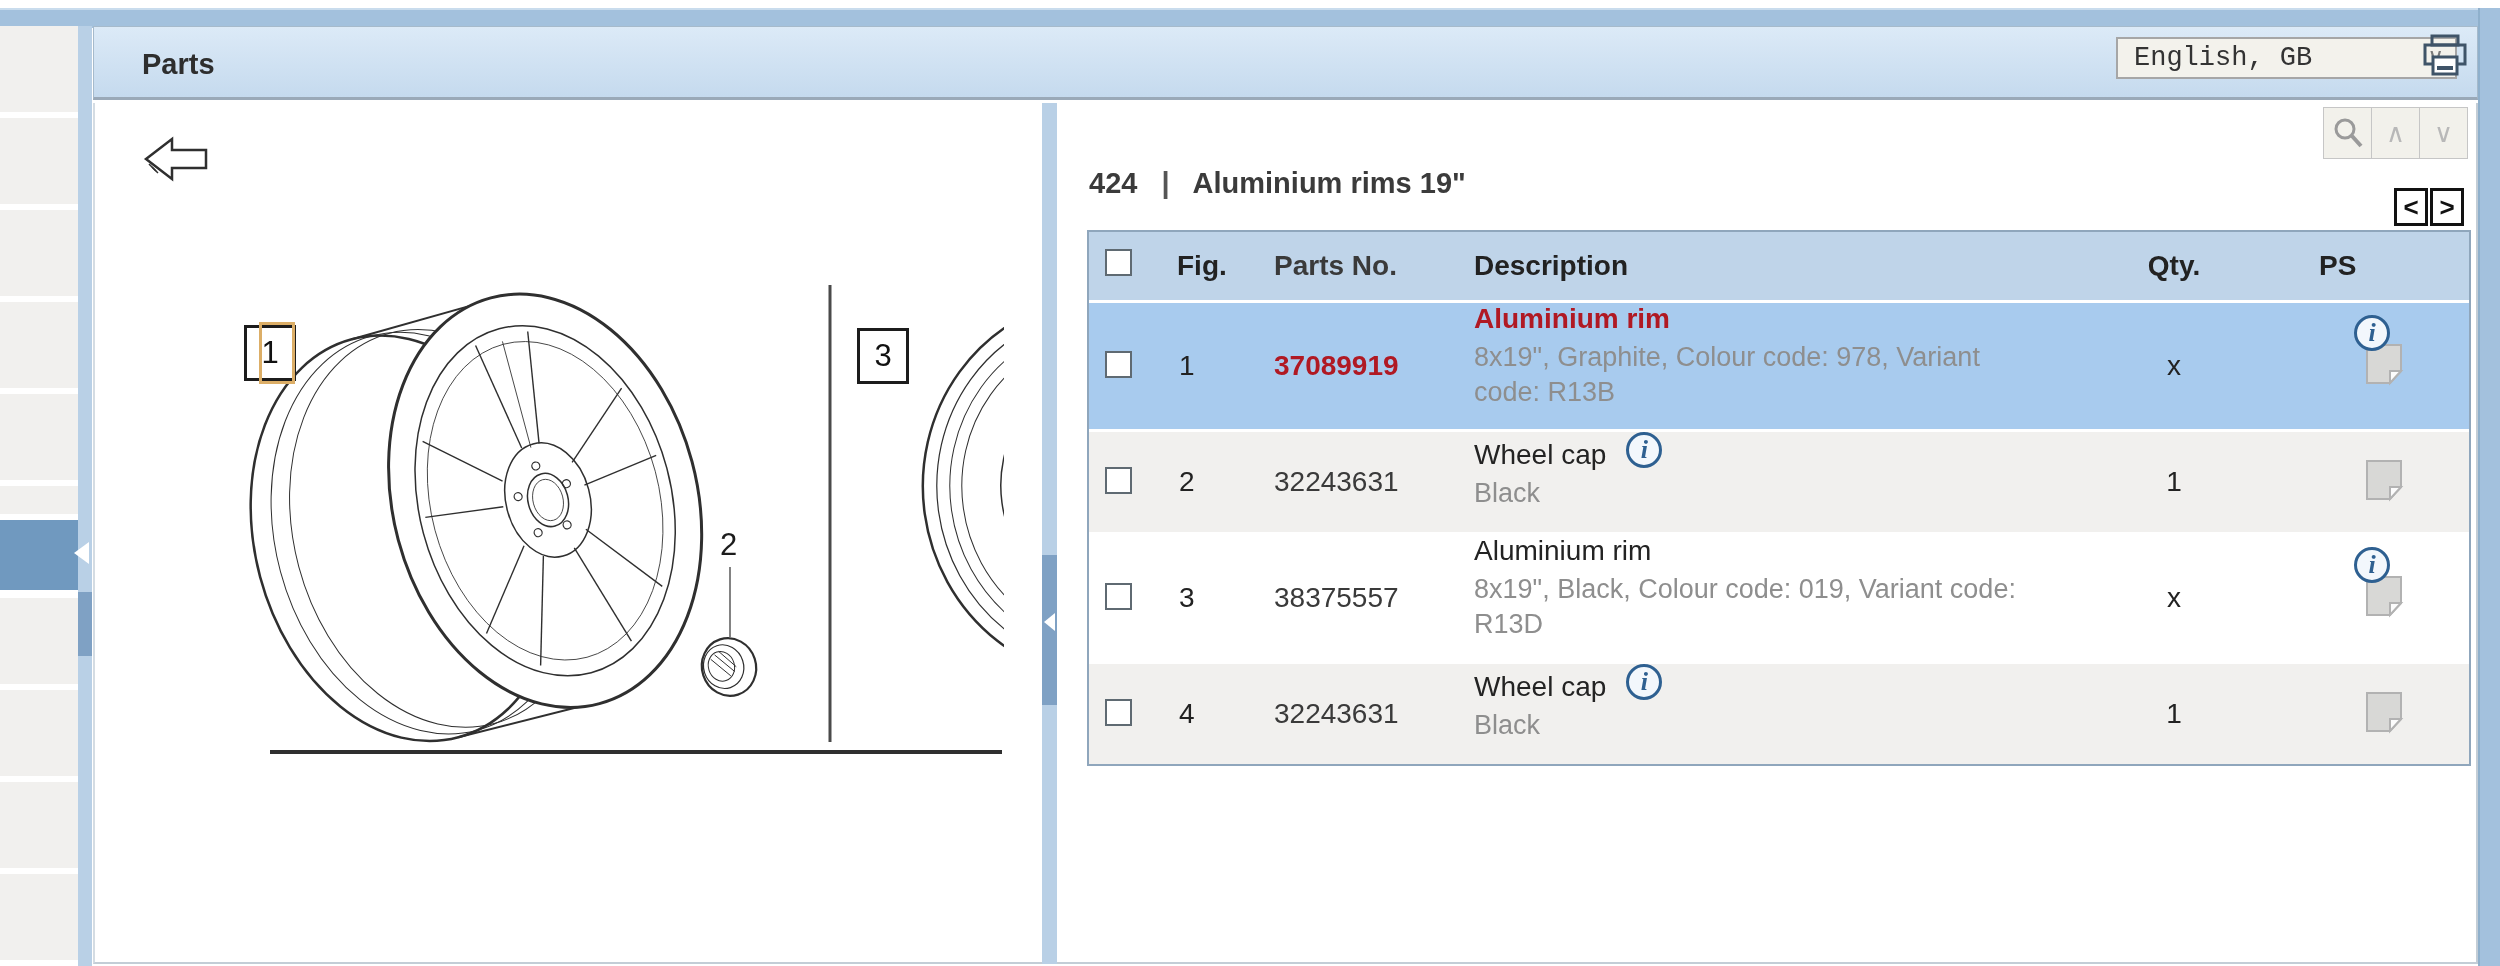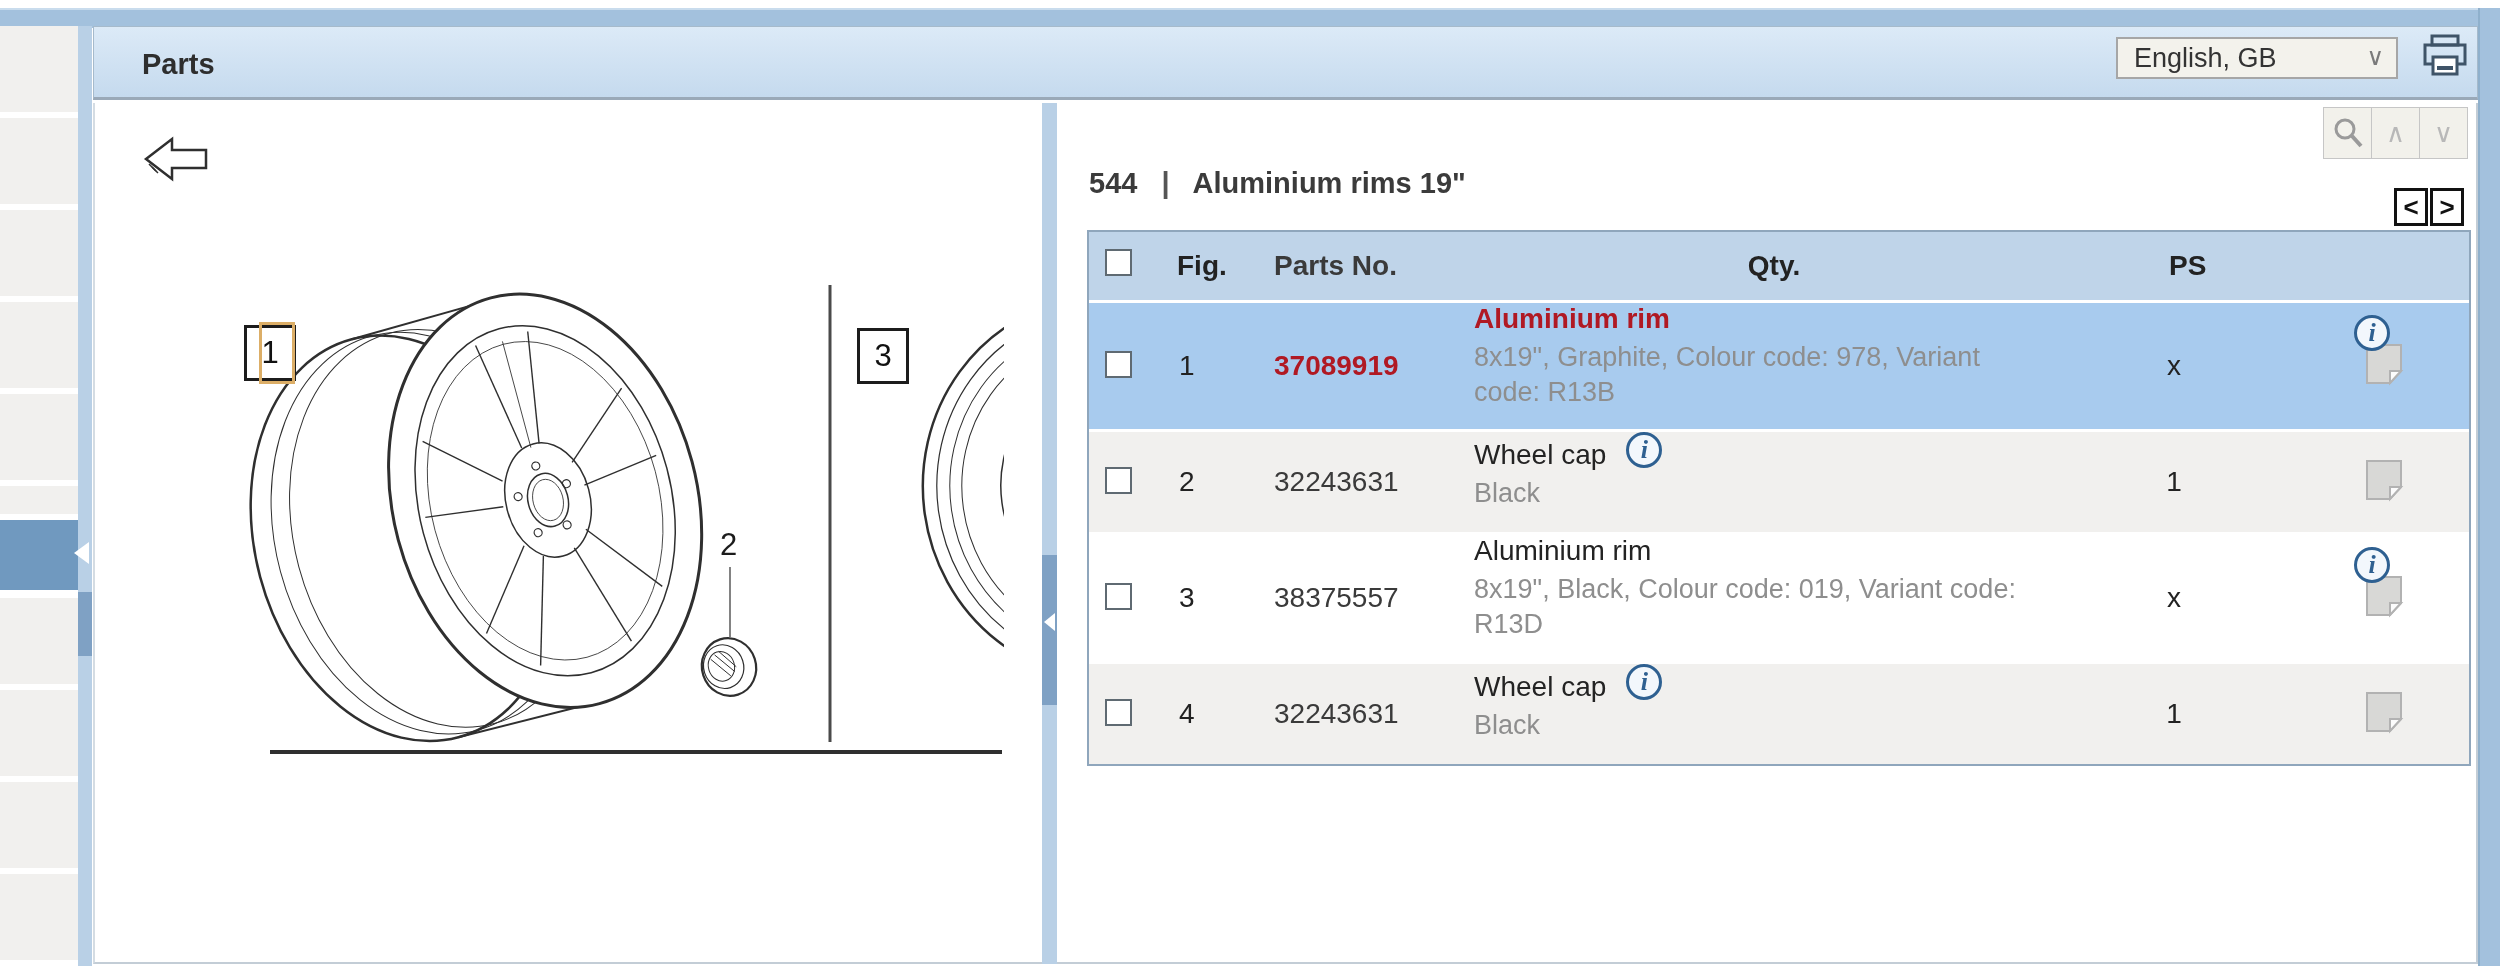--- a/index.html
+++ b/index.html
@@ -18,23 +18,23 @@
   .sb-active{position:absolute;left:0;top:494px;width:92px;height:70px;background:#7099bf;}
   .sb-tri{position:absolute;left:74px;top:516px;width:0;height:0;
           border-top:11px solid transparent;border-bottom:11px solid transparent;border-right:15px solid #fff;}
 
   
   .window{position:absolute;left:93px;top:26px;width:2385px;height:940px;background:#fff;}
   .window-header{position:absolute;left:0;top:0;width:2385px;height:74px;
                  background:linear-gradient(#dceaf7,#c5daee);
                  border:1px solid #a6bacb;border-bottom:3px solid #9aa9b8;box-sizing:border-box;}
   .parts-title{position:absolute;left:48px;top:21px;font-size:29px;font-weight:bold;color:#2e2e2e;}
-  .lang-select{position:absolute;left:2022px;top:10px;width:282px;height:42px;background:#f3f2ec;
+  .lang-select{position:absolute;left:2022px;top:10px;width:341px;height:42px;background:#f3f2ec;
                border:2px solid #a6a6a6;box-sizing:border-box;display:flex;align-items:center;
-               padding-left:16px;font-size:27px;color:#333;cursor:default;}
+               padding-left:16px;font-size:27px;color:#333;cursor:default;font-family:Liberation Mono, monospace;}
   .lang-chevron{position:absolute;right:12px;top:4px;font-size:24px;color:#7a7a7a;}
   .print-btn{position:absolute;left:2327px;top:6px;width:48px;height:46px;}
 
   .content{position:absolute;left:0;top:77px;width:2385px;height:861px;background:#fff;
            border-left:2px solid #d4dce3;border-right:2px solid #c3cdd6;border-bottom:2px solid #c3cdd6;box-sizing:border-box;}
 
   
   .drawing-panel{position:absolute;left:7px;top:0;width:940px;height:840px;background:#fff;}
   .back-arrow{position:absolute;left:40px;top:30px;width:72px;height:52px;cursor:pointer;}
   .callout{position:absolute;width:46px;height:50px;border:3px solid #1c1c1c;background:#fff;
@@ -239,36 +239,37 @@
           </div>
           <div class="sbtn">
             <span>∧</span>
           </div>
           <div class="sbtn">
             <span>∨</span>
           </div>
         </div>
 
         <div class="section-title">
-          <span>544</span>
+          <span>424</span>
           <span class="sep">|</span>
           <span>Aluminium rims 19"</span>
         </div>
 
         <div class="pager">
           <div class="pg-btn">&lt;</div>
           <div class="pg-btn">&gt;</div>
         </div>
 
         <div class="parts-table">
 
           <div class="t-head">
             <div class="cell-check"><input type="checkbox" class="chk" style=""></div>
             <div class="cell-fig" style="padding-left:28px">Fig.</div>
             <div class="cell-part">Parts No.</div>
+            <div class="cell-desc" style="justify-content:center">Description</div>
             <div class="cell-qty">Qty.</div>
             <div style="padding-left:70px">PS</div>
           </div>
 
           <div class="t-row row-sel row-tall">
             <div class="cell-check"><input type="checkbox" class="chk" style=""></div>
             <div class="cell-fig">1</div>
             <div class="cell-part part-red">37089919</div>
             <div class="cell-desc">
               <span class="d-title title-red">Aluminium rim</span>

